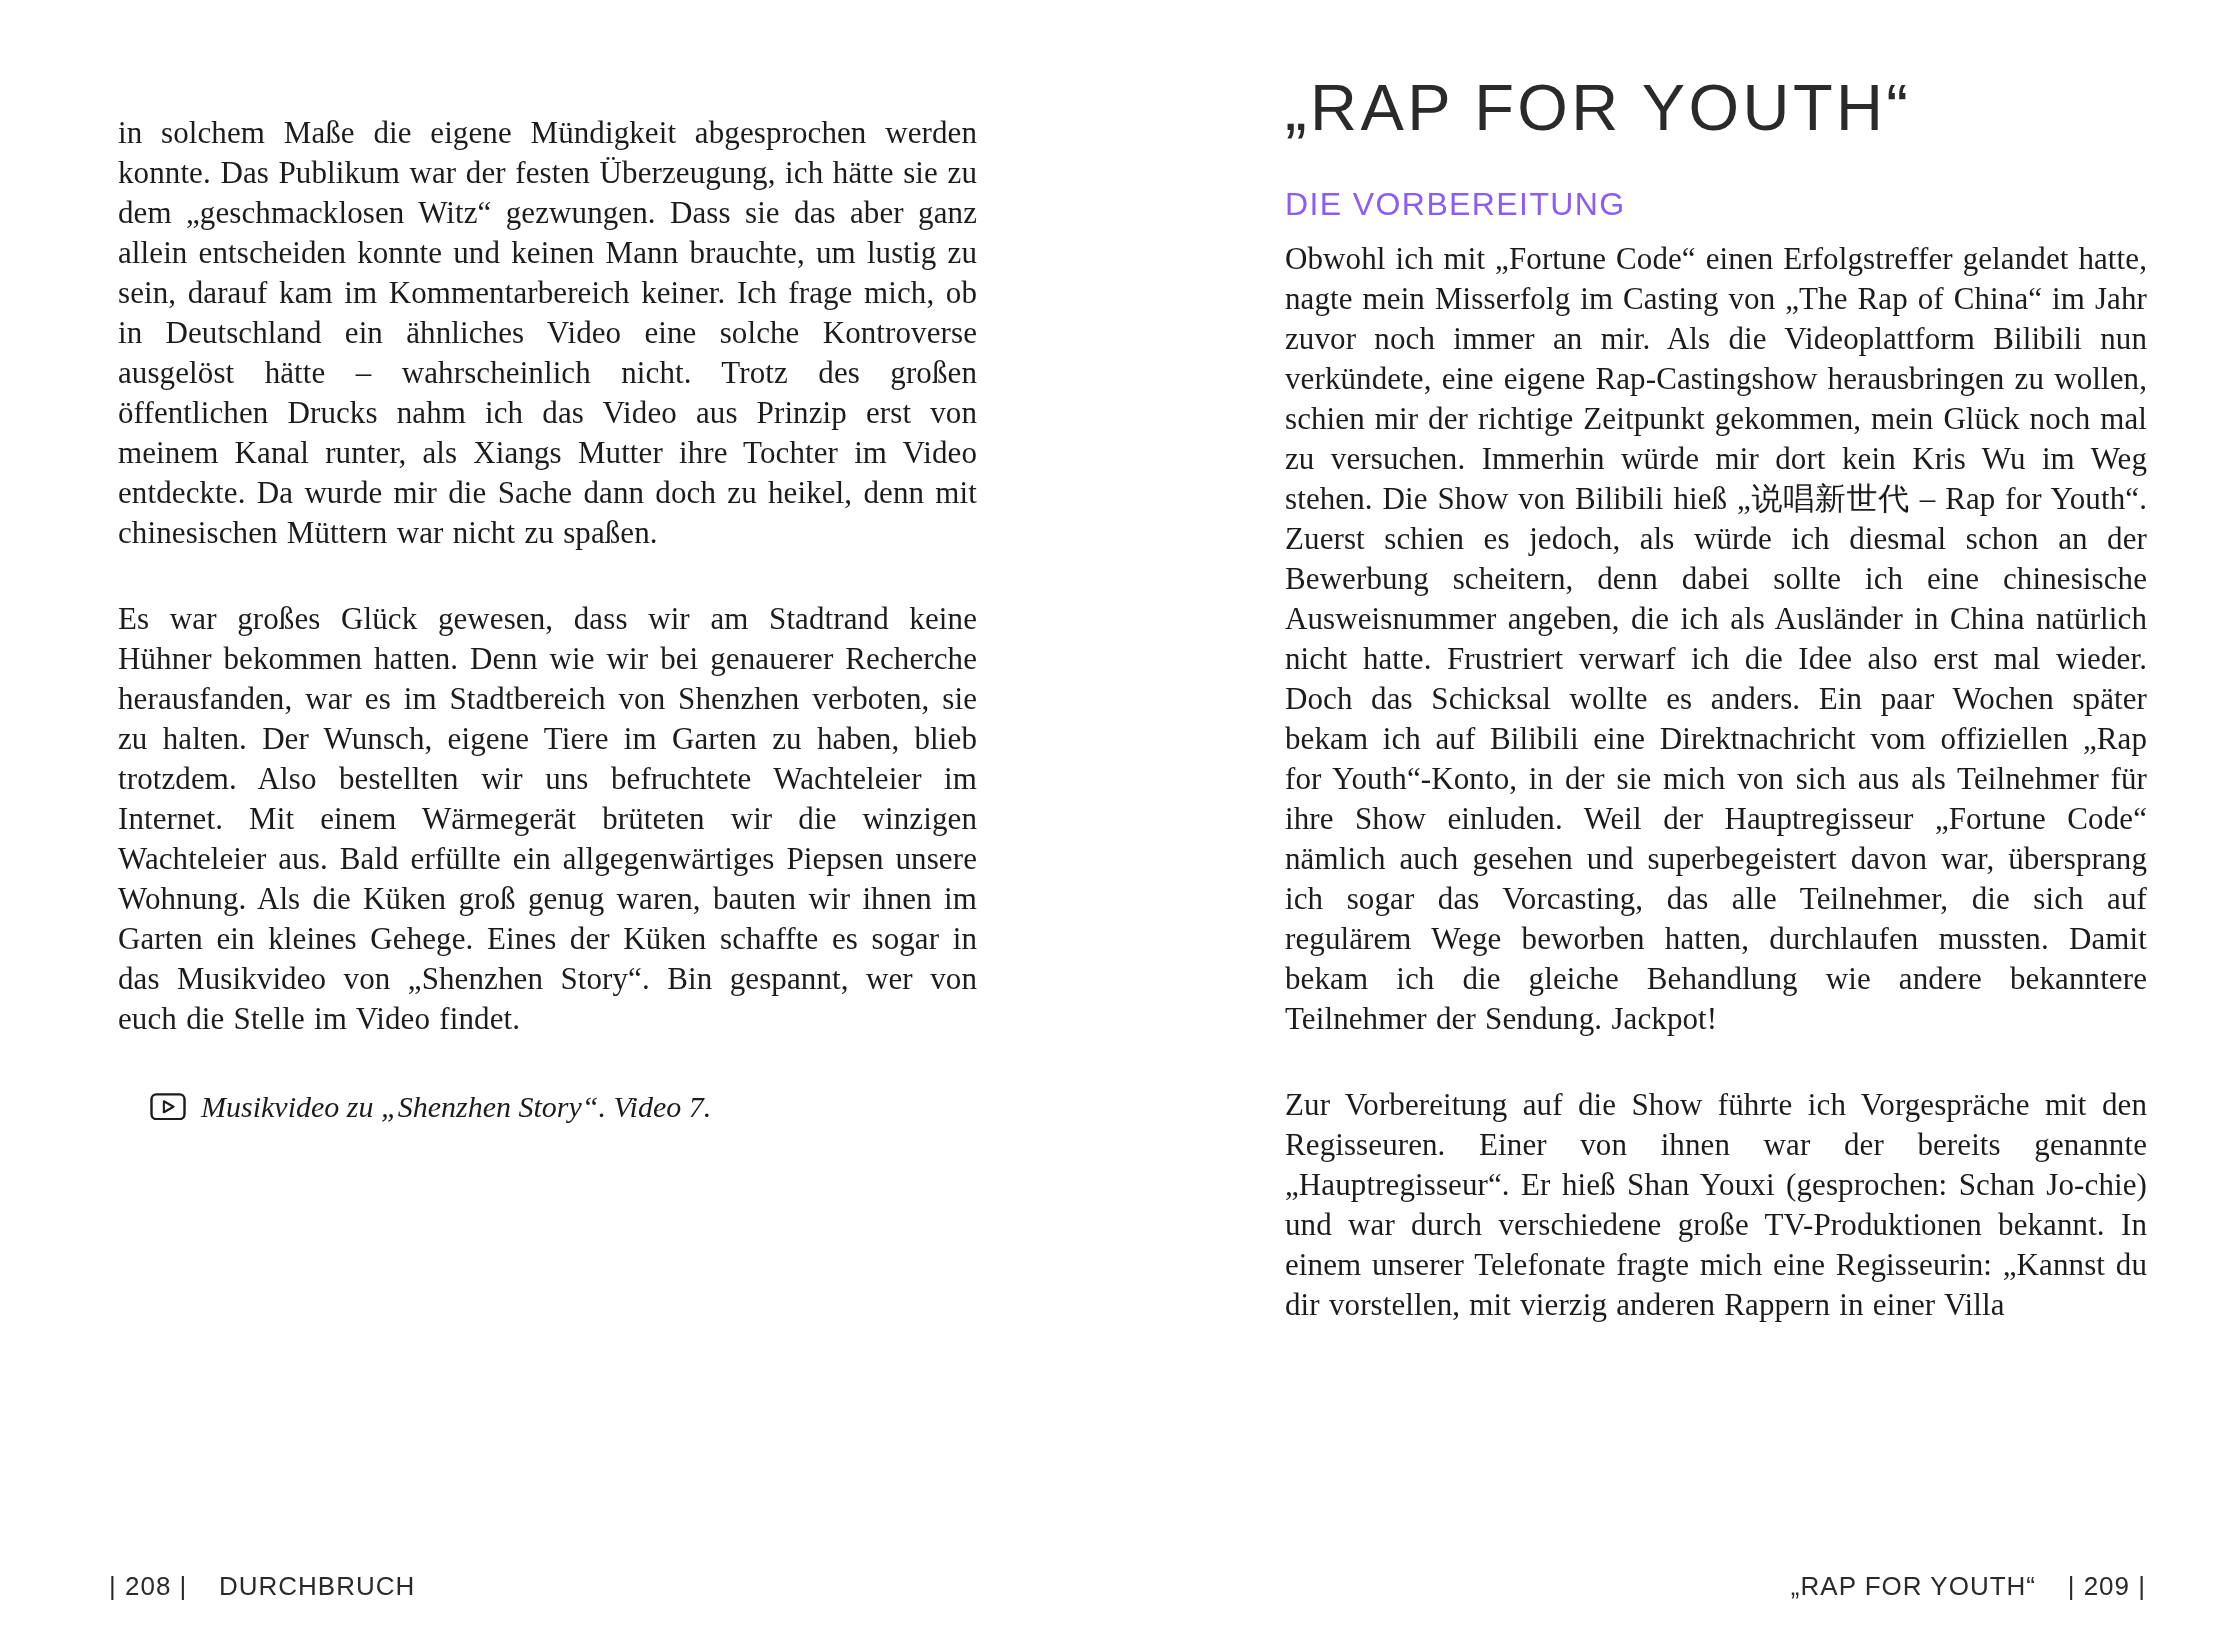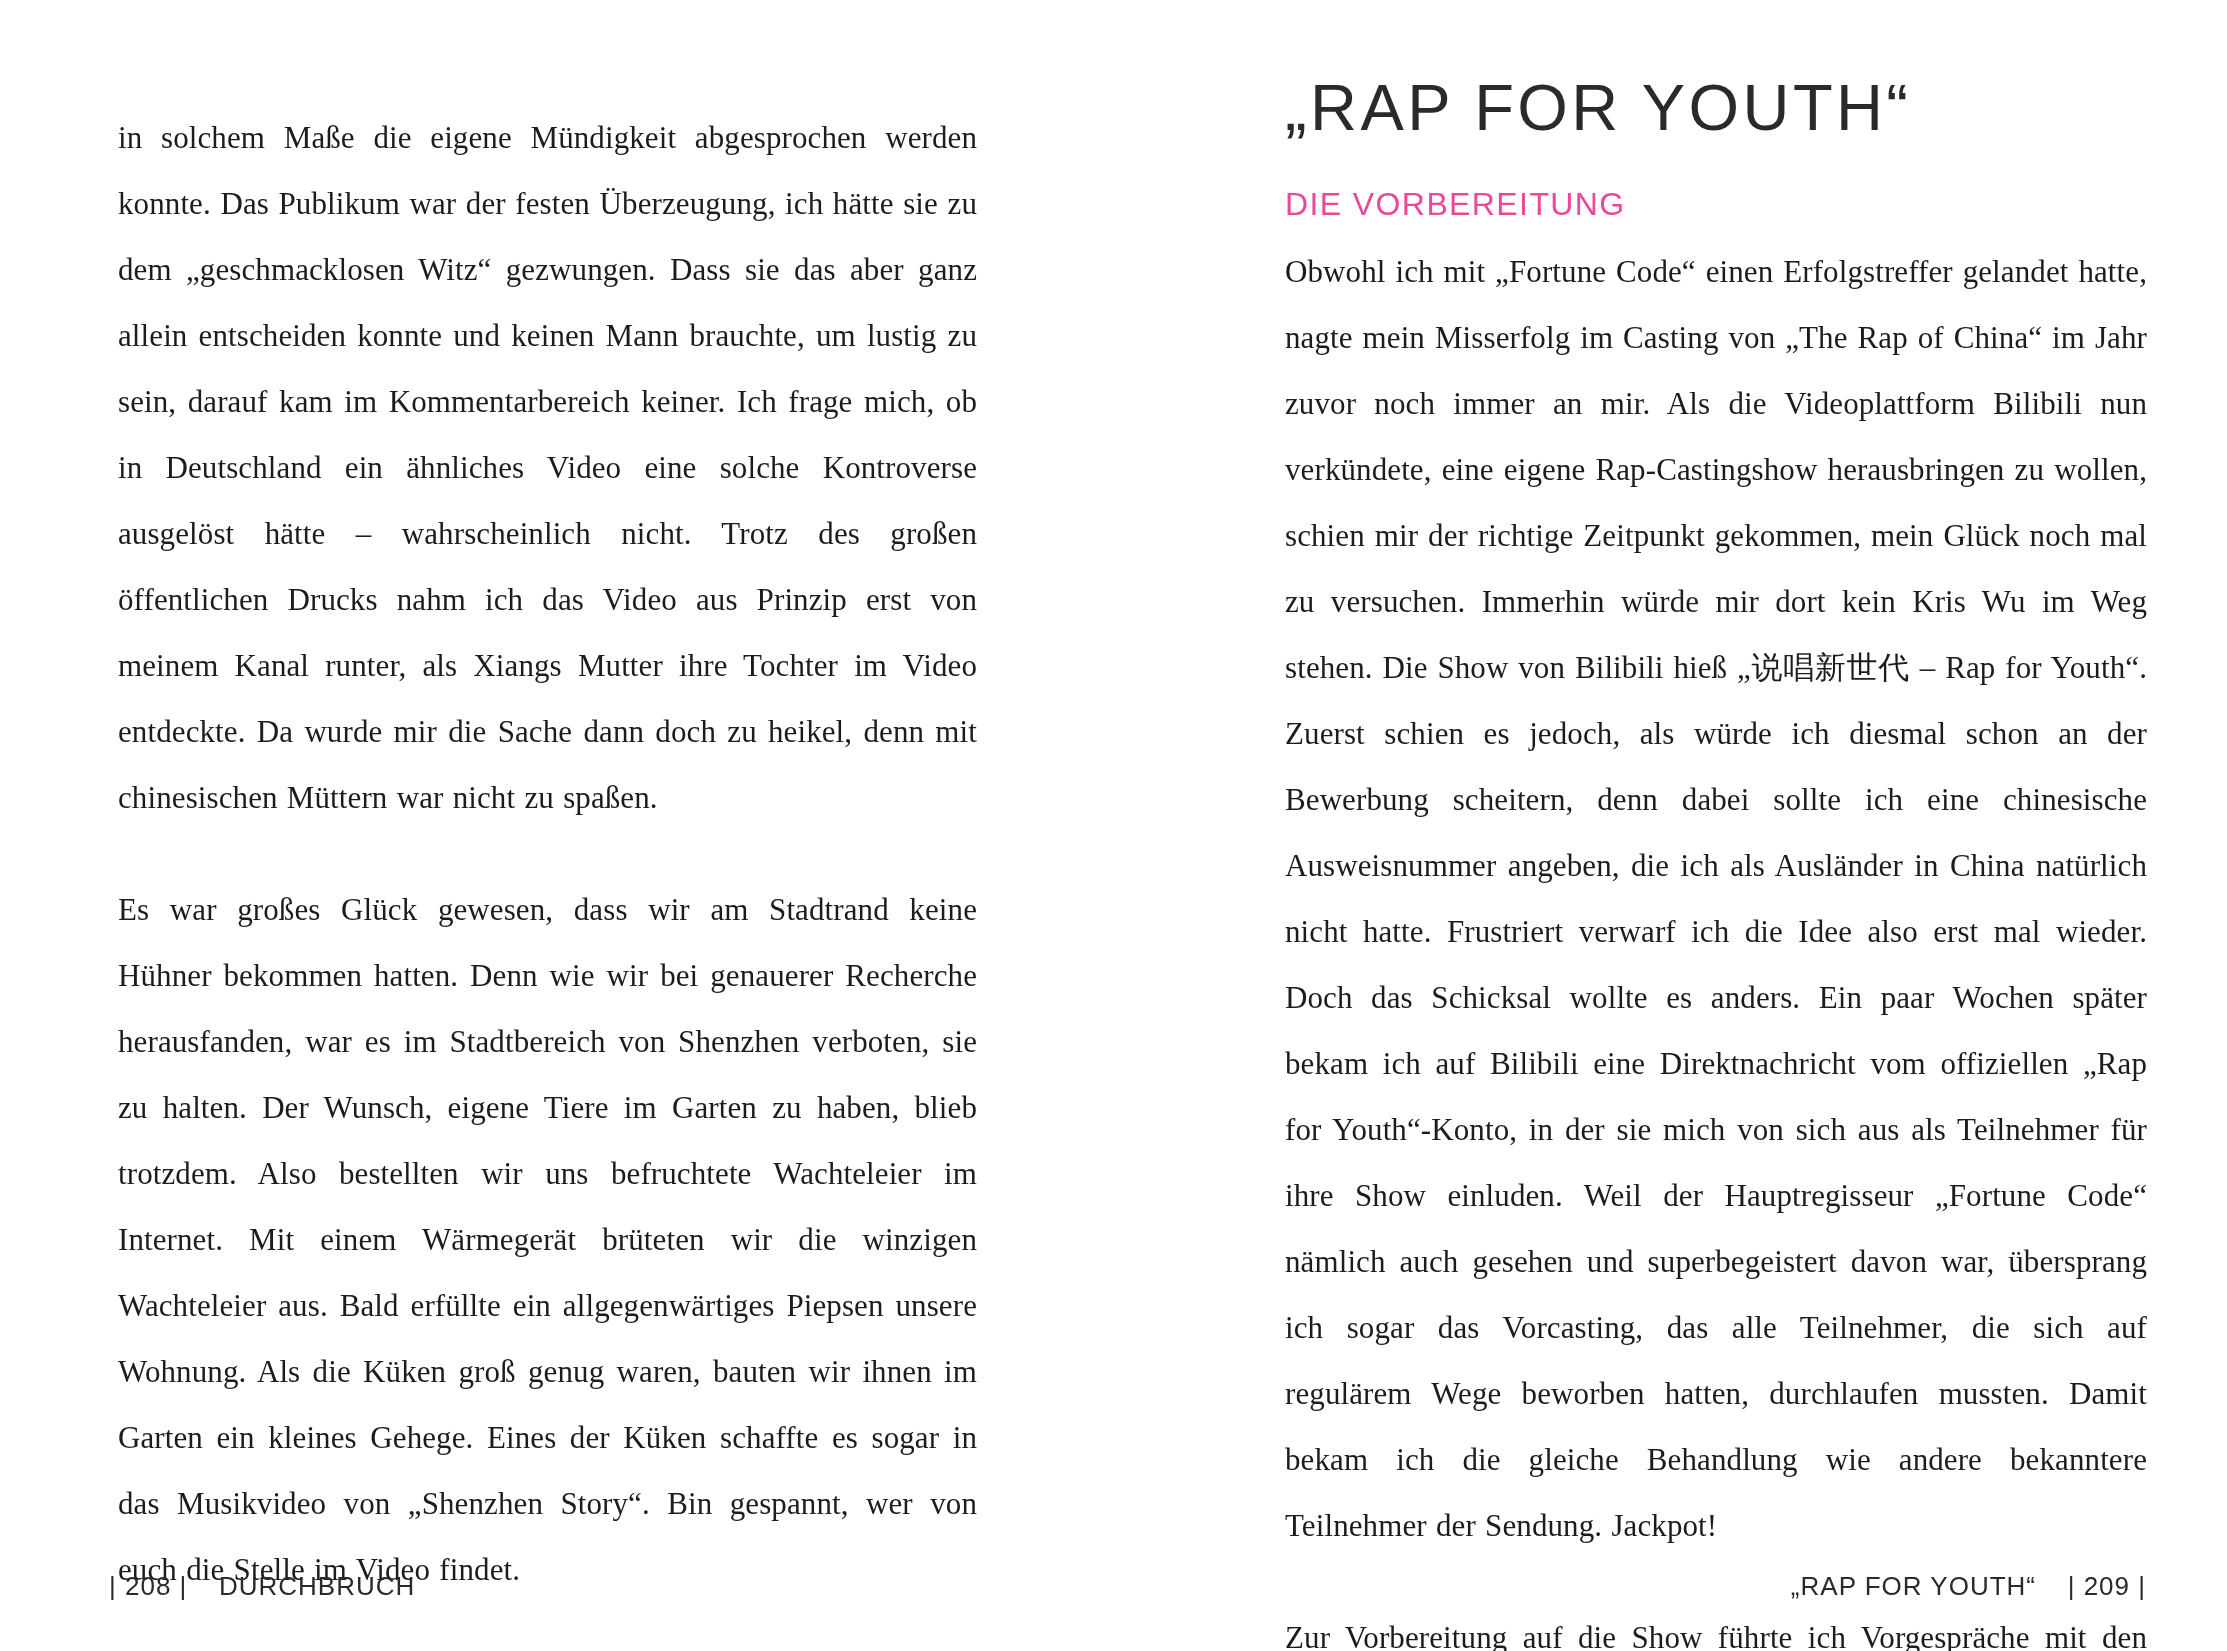--- a/index.html
+++ b/index.html
@@ -26,41 +26,41 @@
     top: 105px;
     width: 859px;
   }
   .page.right {
     left: 1285px;
     top: 74px;
     width: 862px;
   }
   p.body {
     font-size: 31px;
-    line-height: 66px;
+    line-height: 40px;
     text-align: justify;
-    margin: 0 0 46px 0;
+    margin: 8px 0 46px 0;
     letter-spacing: 0.1px;
     word-spacing: 1.4px;
   }
   .chapter-title {
     font-family: "Liberation Sans", sans-serif;
     font-weight: 300;
     font-size: 65px;
     letter-spacing: 3.4px;
     color: #2a2a2a;
     margin: 0 0 43px 0;
     line-height: 1.05;
   }
   .section-heading {
     font-family: "Liberation Sans", sans-serif;
     font-weight: 400;
     font-size: 32px;
     letter-spacing: 1.4px;
-    color: #ec4899;
+    color: #8b5cf6;
     margin: 0 0 15px 0;
     line-height: 1.2;
   }
   .video-note {
     font-size: 30px;
     line-height: 43px;
     font-style: italic;
     margin: 0;
     display: flex;
     align-items: center;

